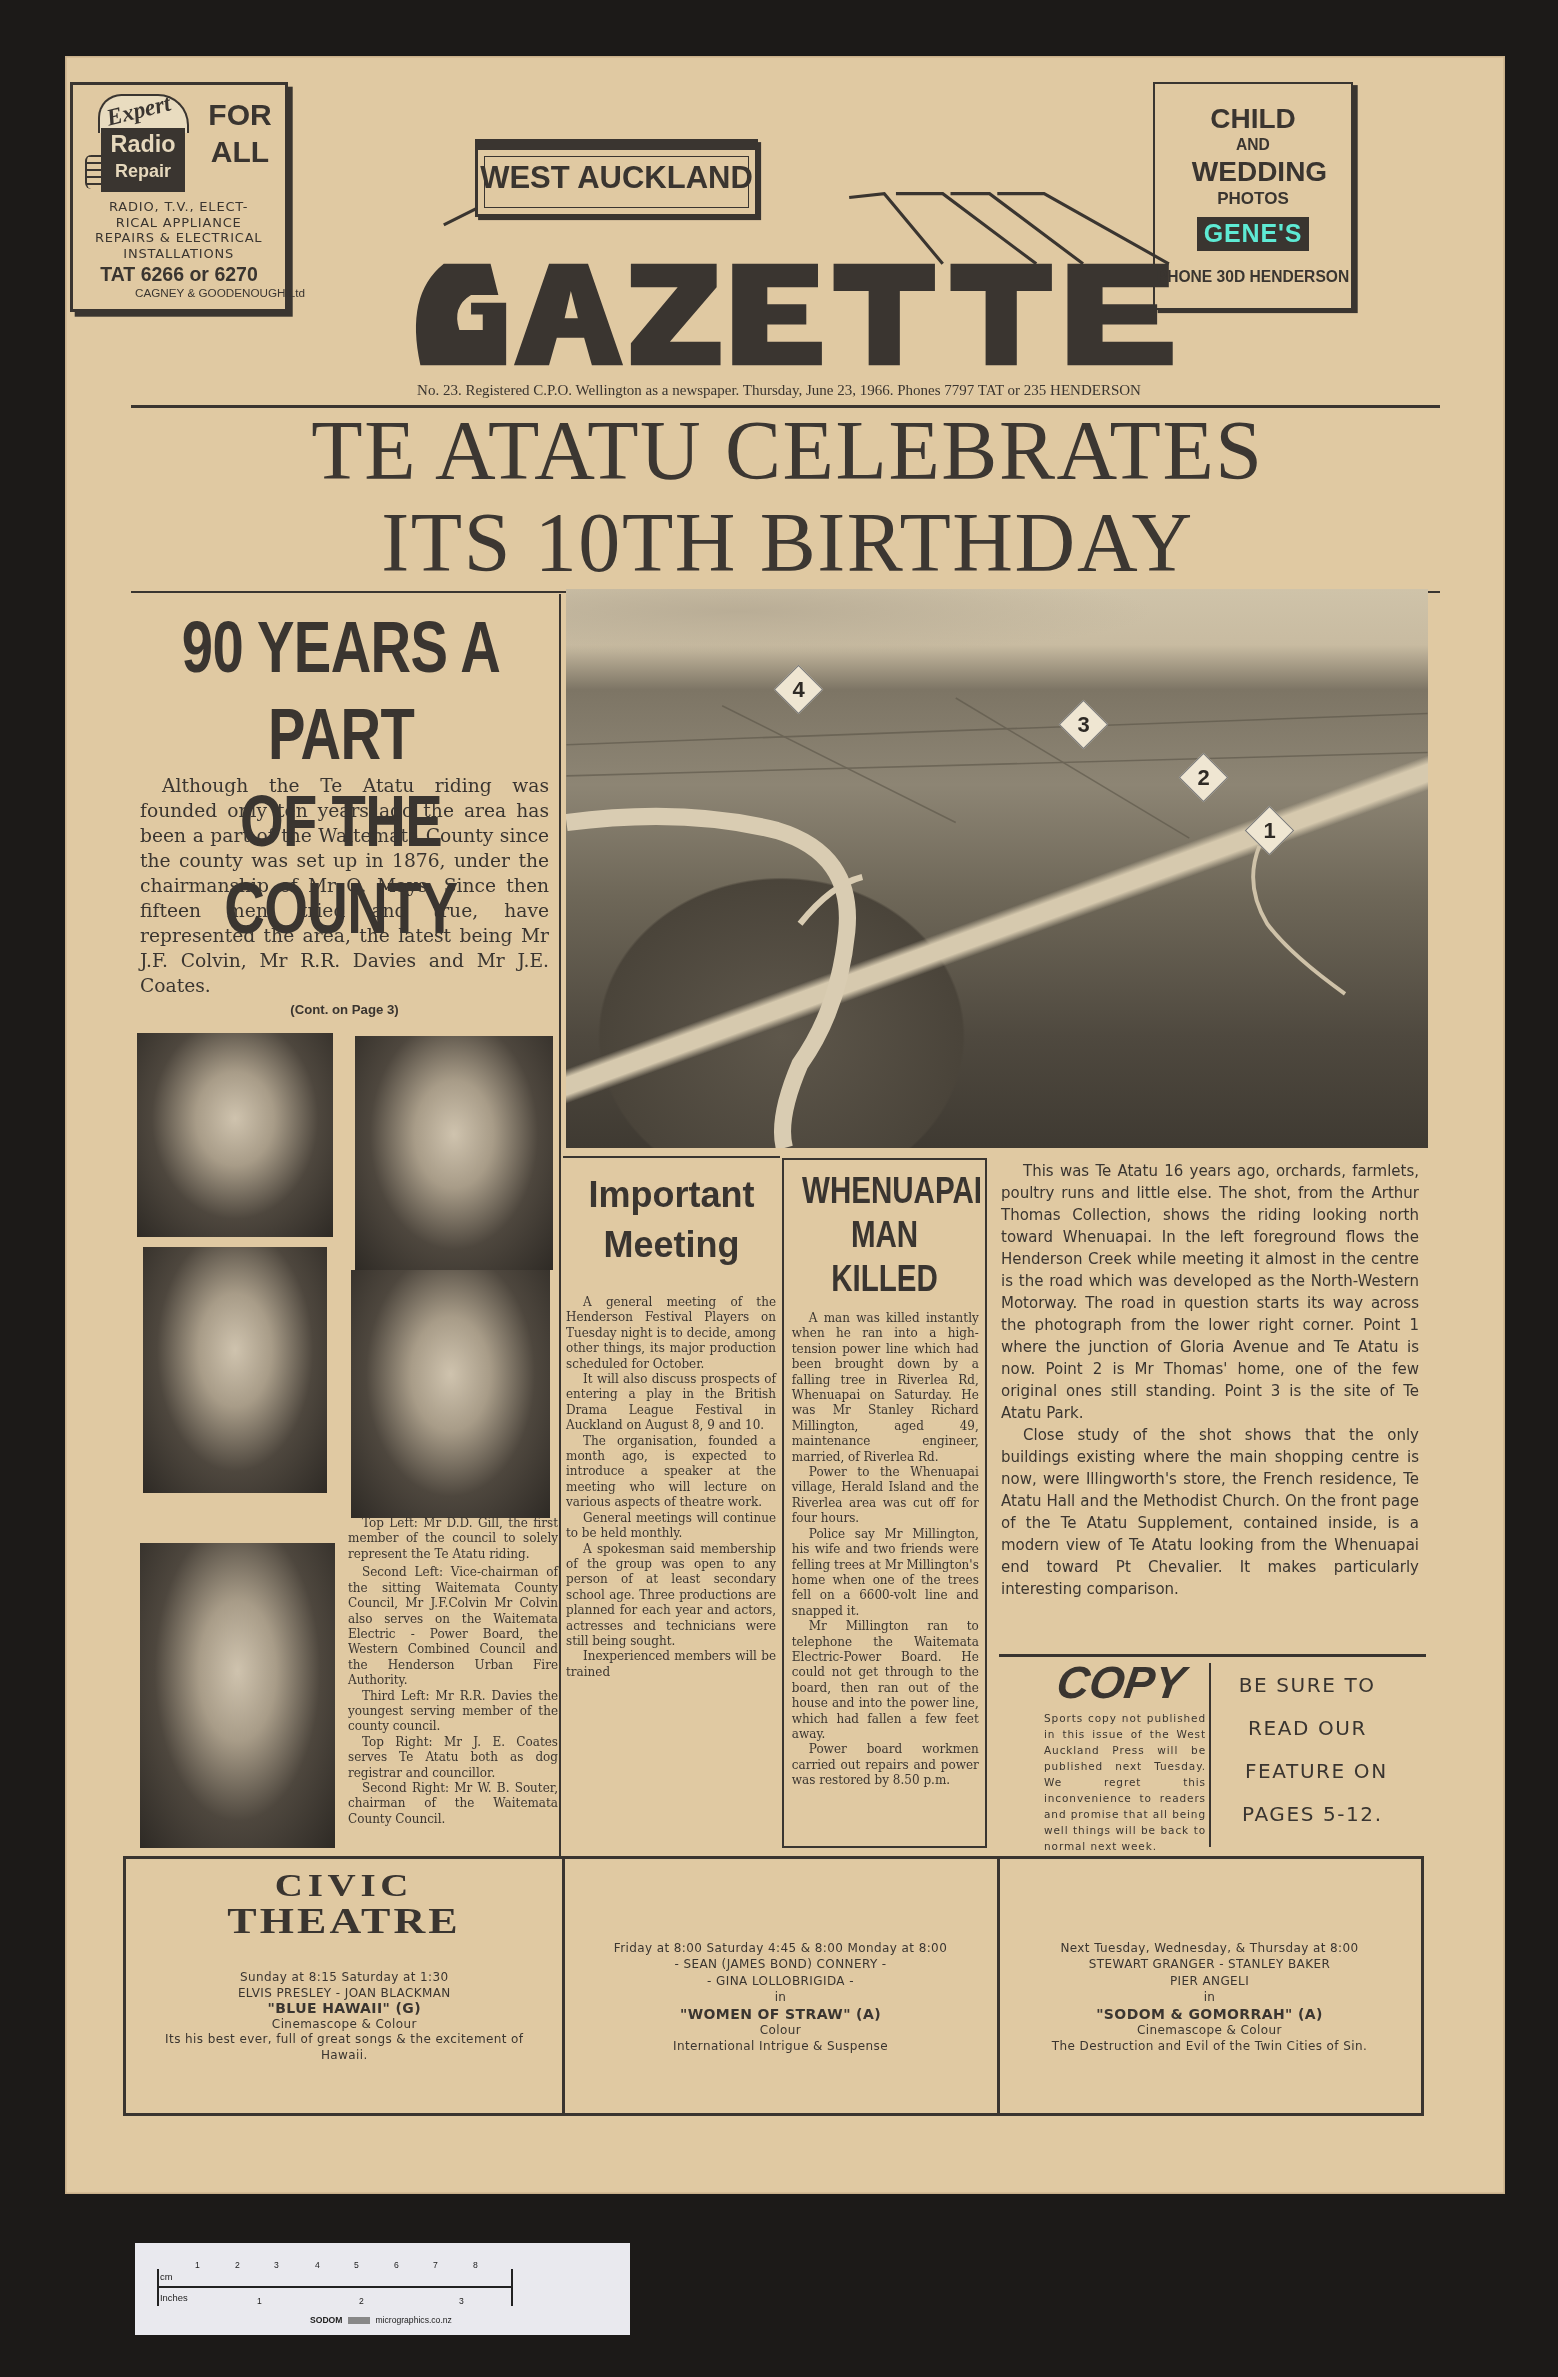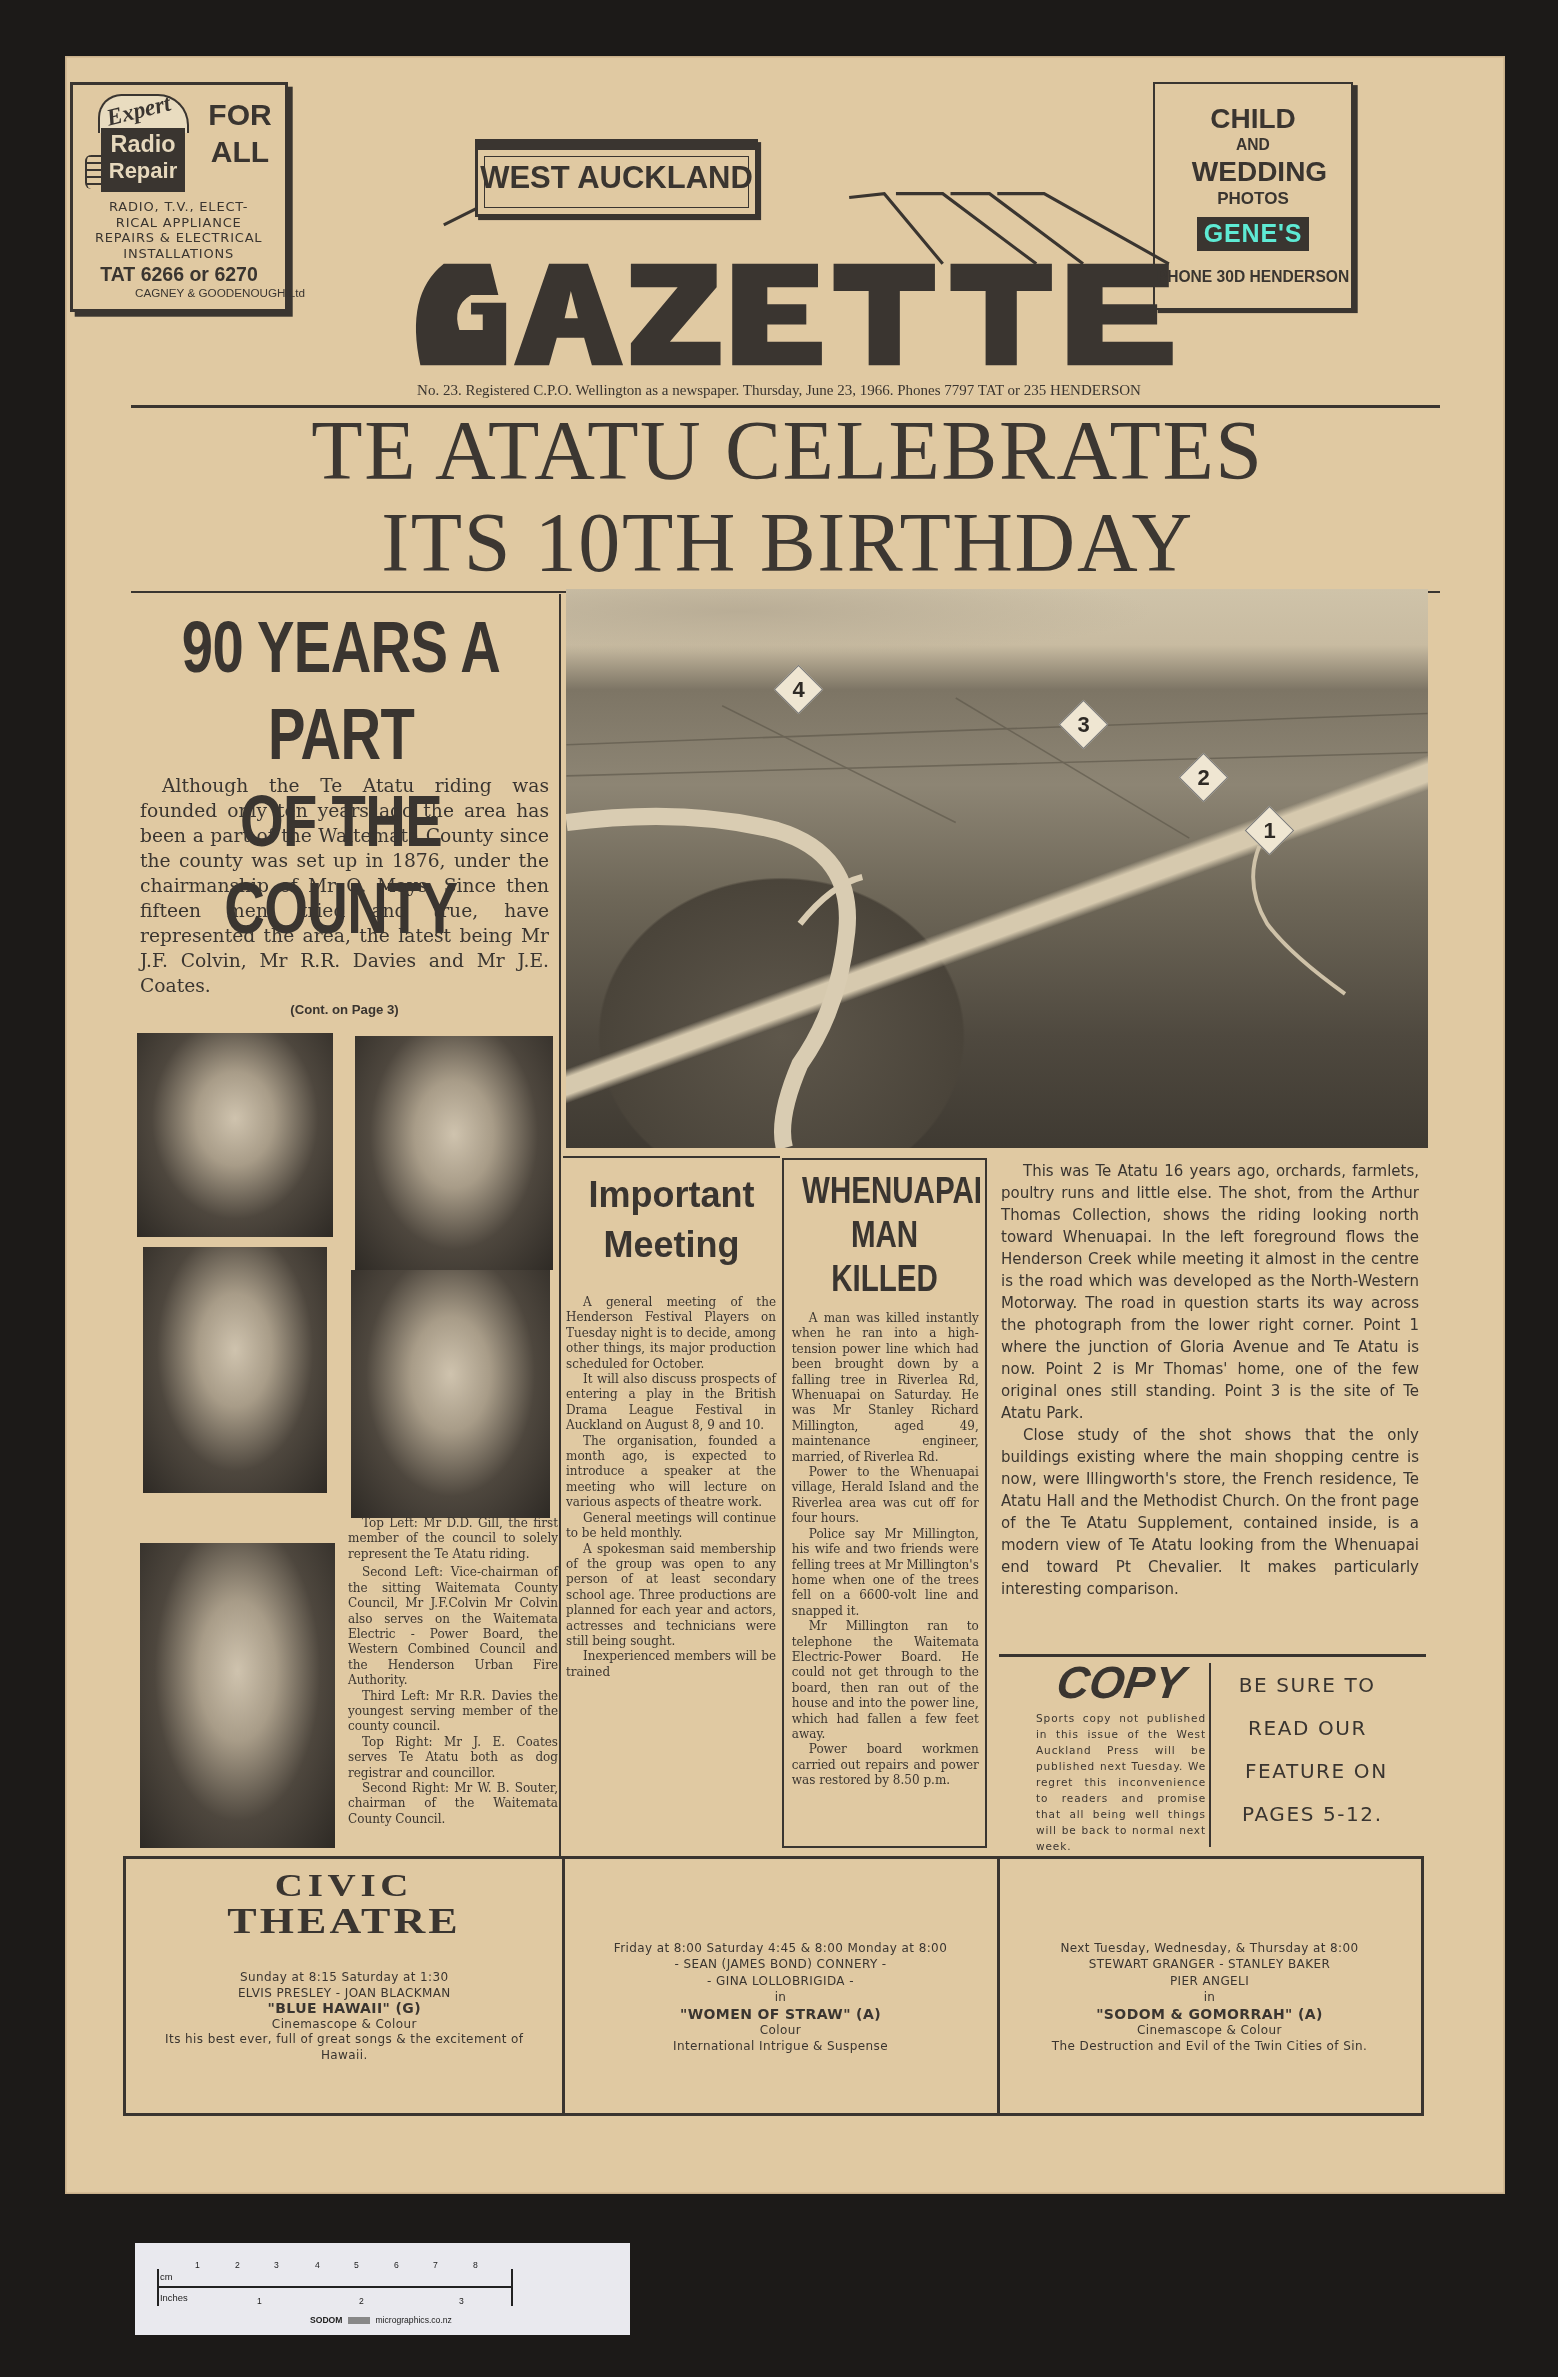--- a/index.html
+++ b/index.html
@@ -27,21 +27,21 @@
 <body>
 
 <div class="paper"></div>
 
 <div class="abs ad-left">
   <div class="abs" style="left:17px;top:9.4px;width:101px;height:98px;">
     <div class="abs" style="left:7.8px;top:0;width:87px;height:37px;background:#e9dcc0;border:2.3px solid #3a3530;border-bottom:none;border-radius:23.4px 31px 0 0;"></div>
     <div class="abs" style="left:11px;top:34px;width:84px;height:64px;background:#3a3530;"></div>
     <div class="abs serif" style="left:15.6px;top:3.1px;font-style:italic;font-weight:bold;font-size:23.4px;transform:rotate(-14deg);color:#3a3530;">Expert</div>
     <div class="abs center cond" style="left:11px;top:37px;width:84px;font-size:23.4px;color:#e6d8bc;line-height:26.5px;">Radio</div>
-    <div class="abs center cond" style="left:11px;top:64px;width:84px;font-size:22px;color:#e6d8bc;line-height:26.5px;">Repair</div>
+    <div class="abs center cond" style="left:11px;top:64px;width:84px;font-size:18px;color:#e6d8bc;line-height:26.5px;">Repair</div>
     <div class="abs" style="left:-4.7px;top:61px;width:17px;height:34px;border-left:2.3px solid #3a3530;background:repeating-linear-gradient(180deg,#3a3530 0 2.3px,transparent 2.3px 7px);border-radius:6.2px 0 0 6.2px;"></div>
   </div>
   <div class="abs cond center" style="left:132px;top:11px;width:70px;font-size:30px;line-height:37px;text-align:center;">
     <div>FOR</div>
     <div>ALL</div>
   </div>
   <div class="abs center dj" style="left:6.2px;top:114px;width:199px;font-size:13px;line-height:15.6px;letter-spacing:0.8px;">
     <div>RADIO, T.V., ELECT-</div>
     <div>RICAL APPLIANCE</div>
     <div>REPAIRS &amp; ELECTRICAL</div>
@@ -180,21 +180,21 @@
 </div>
 
 <div class="abs dj" style="left:1001px;top:1160px;width:418px;font-size:15px;line-height:22px;text-align:justify;">
   <div style="text-indent:22px;">This was Te Atatu 16 years ago, orchards, farmlets, poultry runs and little else.  The shot, from the Arthur Thomas Collection, shows the riding looking north toward Whenuapai. In the left foreground flows the Henderson Creek while meeting it almost in the centre is the road which was developed as the North-Western Motorway. The road in question starts its way across the photograph from the lower right corner.  Point 1 where the junction of Gloria Avenue and Te Atatu is now.  Point 2 is Mr Thomas' home, one of the few original ones still standing.  Point 3 is the site of Te Atatu Park.</div>
   <div style="text-indent:22px;">Close study of the shot shows that the only buildings existing where the main shopping centre is now, were Illingworth's store, the French residence, Te Atatu Hall and the Methodist Church.  On the front page of the Te Atatu Supplement, contained inside, is a modern view of Te Atatu looking from the Whenuapai end toward Pt Chevalier.  It makes particularly interesting comparison.</div>
 </div>
 <div class="rule" style="left:999px;top:1654px;width:427px;height:3.1px;"></div>
 
 <div class="abs center" style="left:1036px;top:1657px;width:170px;">
   <div class="sans" style="font-size:45px;font-weight:bold;font-style:italic;line-height:51px;transform:skewX(-8deg);">COPY</div>
-  <div class="dj" style="font-size:10.5px;line-height:16px;text-align:justify;letter-spacing:0.9px;margin-top:1.6px;">Sports copy not published in this issue of the West Auckland Press will be published next Tuesday. We regret this inconvenience to readers and promise that all being well things will be back to normal next week.</div>
+  <div class="dj" style="font-size:10.5px;line-height:16px;text-align:justify;letter-spacing:0.9px;margin-top:1.6px;margin-left:8px;">Sports copy not published in this issue of the West Auckland Press will be published next Tuesday. We regret this inconvenience to readers and promise that all being well things will be back to normal next week.</div>
 </div>
 <div class="rule" style="left:1209px;top:1663px;width:1.6px;height:184px;"></div>
 
 <div class="abs dj" style="left:1231px;top:1664px;width:187px;font-size:20px;line-height:43px;letter-spacing:1.6px;">
   <div style="padding-left:7.8px;">BE SURE TO</div>
   <div style="padding-left:17px;">READ OUR</div>
   <div style="padding-left:14px;">FEATURE ON</div>
   <div style="padding-left:11px;">PAGES 5-12.</div>
 </div>
 

